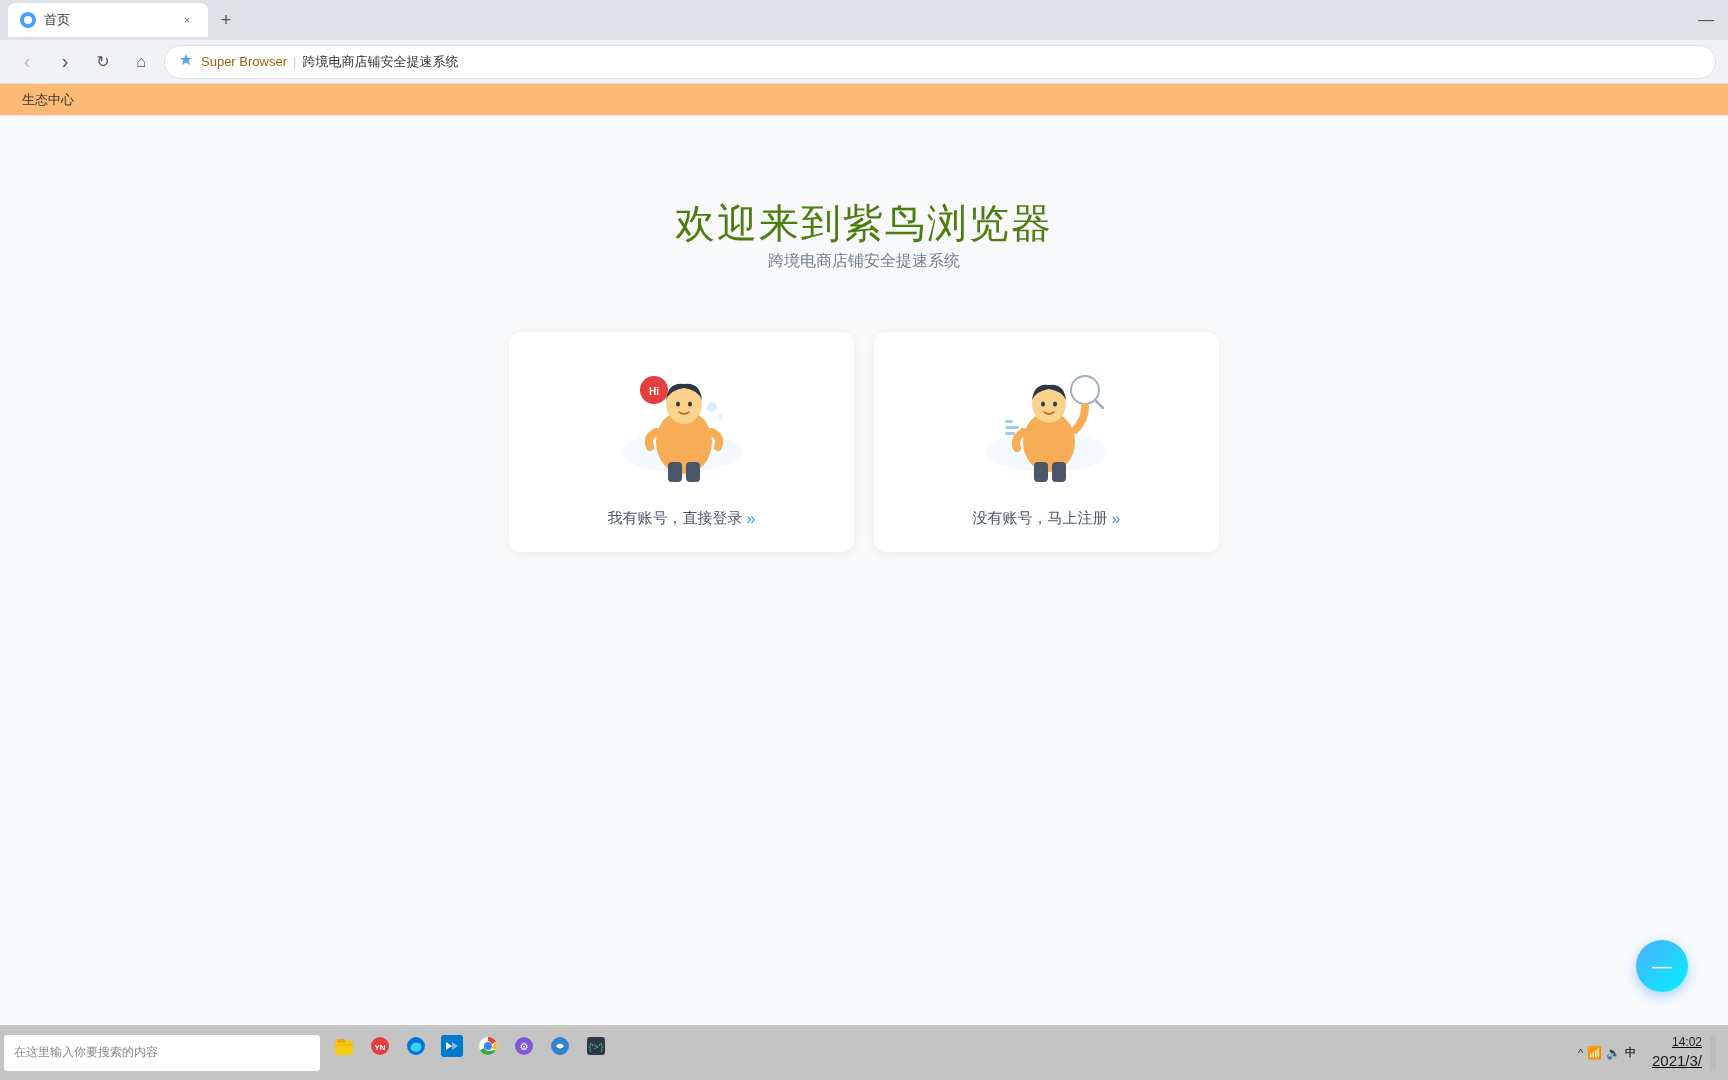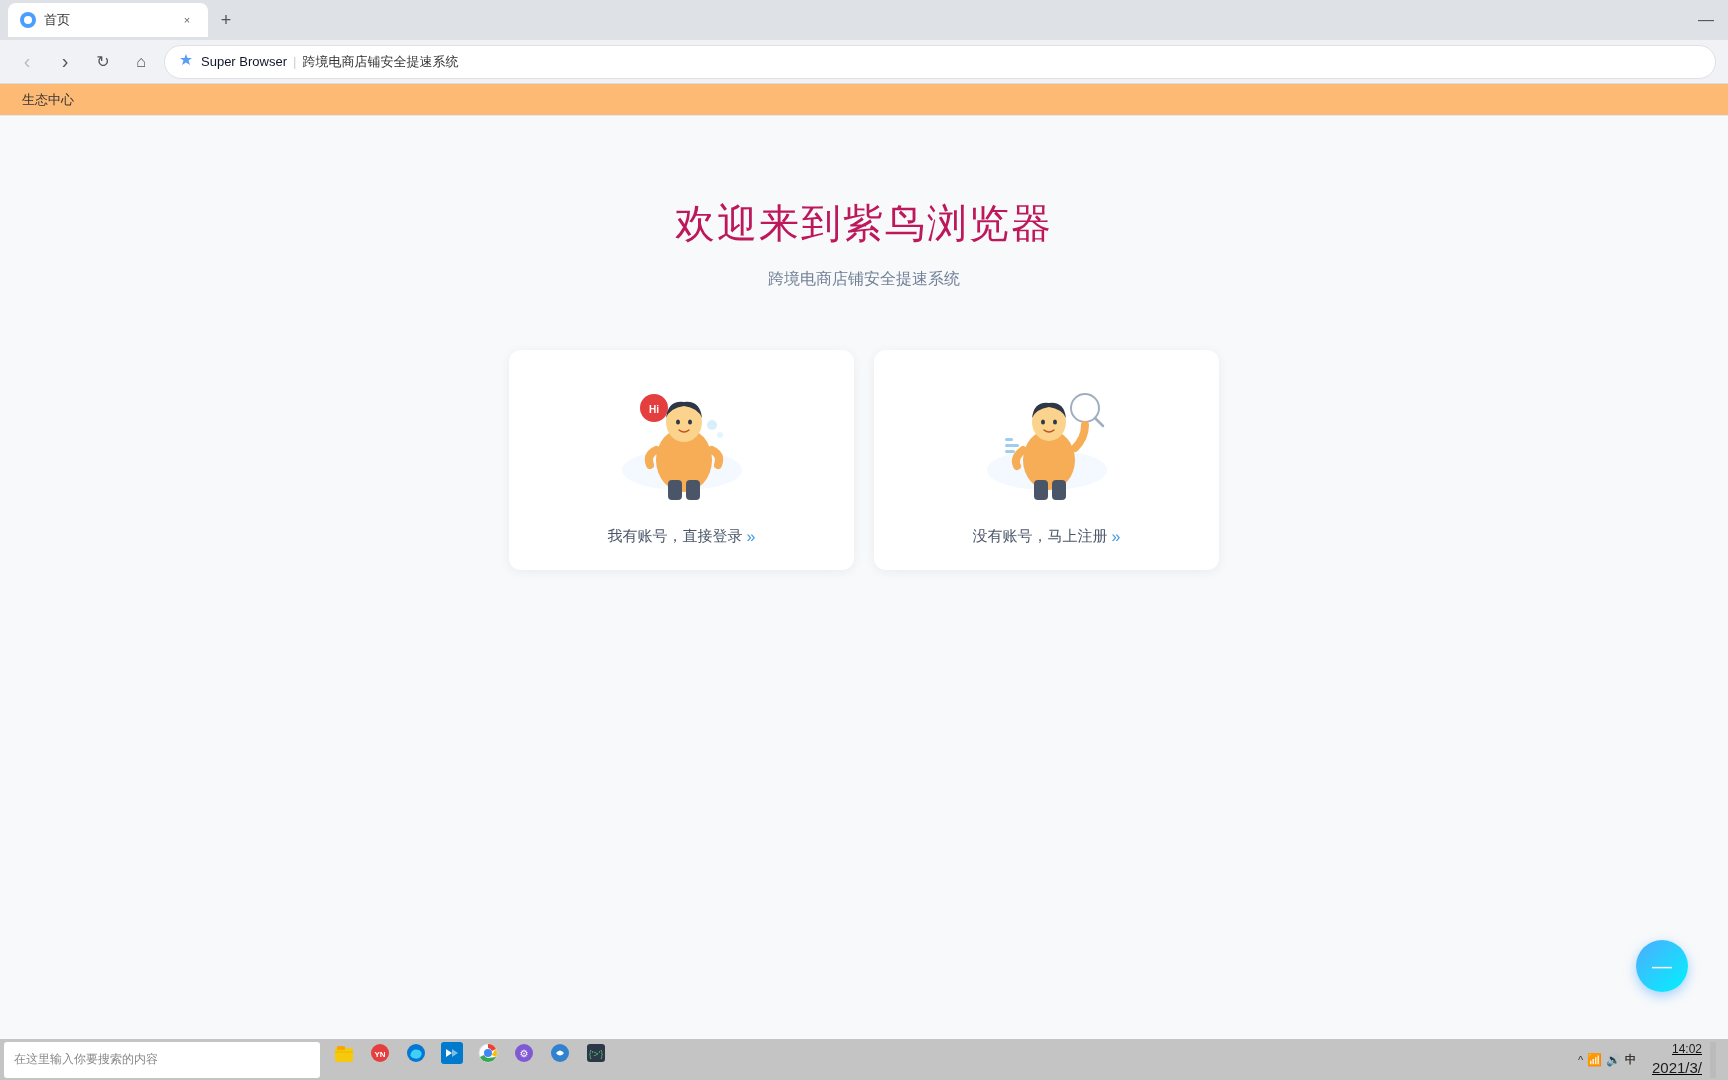--- a/index.html
+++ b/index.html
@@ -18,50 +18,50 @@
     .new-tab-btn { width: 28px; height: 28px; border-radius: 50%; display: flex; align-items: center; justify-content: center; font-size: 18px; color: #555; cursor: pointer; background: transparent; border: none; }
     .minimize-btn { margin-left: auto; width: 28px; height: 28px; display: flex; align-items: center; justify-content: center; font-size: 16px; color: #555; cursor: pointer; }
 
     
     .toolbar { display: flex; align-items: center; height: 44px; background: #f0f2f5; padding: 0 12px; gap: 8px; border-bottom: 1px solid #ddd; }
     .toolbar-btn { width: 30px; height: 30px; border-radius: 50%; display: flex; align-items: center; justify-content: center; font-size: 16px; color: #555; cursor: pointer; background: transparent; border: none; }
     .toolbar-btn.disabled { color: #bbb; cursor: default; }
     .address-bar { flex: 1; display: flex; align-items: center; background: white; border-radius: 20px; padding: 0 14px; height: 34px; gap: 8px; border: 1px solid #e0e0e0; }
     .address-icon { color: #5a9cf5; font-size: 14px; }
     .address-text { font-size: 13px; color: #333; flex: 1; display: flex; align-items: center; gap: 6px; }
-    .address-brand { color: #0f172a; font-size: 13px; }
+    .address-brand { color: #a16207; font-size: 13px; }
     .address-separator { color: #ccc; }
     .address-url { color: #333; font-size: 13px; }
 
     
     .bookmark-bar { height: 32px; background: #fdba74; display: flex; align-items: center; padding: 0 14px; gap: 4px; border-bottom: 1px solid #e5e7eb; }
     .bookmark-item { font-size: 13px; color: #333; padding: 2px 8px; border-radius: 4px; cursor: pointer; }
 
     
     .page-content { background: #f8f9fb; width: 100%; height: calc(1080px - 40px - 44px - 32px - 40px); display: flex; flex-direction: column; align-items: center; justify-content: flex-start; padding-top: 80px; }
 
-    .welcome-title { font-size: 40px; color: #be185d; font-weight: 500; margin-bottom: 18px; letter-spacing: 2px; }
+    .welcome-title { font-size: 40px; color: #4d7c0f; font-weight: 500; letter-spacing: 2px; }
     .welcome-subtitle { font-size: 16px; color: #718096; margin-bottom: 60px; }
 
     
     .cards-container { display: flex; gap: 0; }
 
     .card { width: 345px; height: 220px; background: white; border-radius: 12px; display: flex; flex-direction: column; align-items: center; justify-content: flex-end; padding-bottom: 24px; cursor: pointer; position: relative; overflow: hidden; transition: box-shadow 0.2s; box-shadow: 0 2px 12px rgba(0,0,0,0.06); }
     .card:first-child { margin-right: 20px; }
 
     .card-illustration { position: absolute; top: 20px; left: 50%; transform: translateX(-50%); width: 160px; height: 140px; }
 
     .card-label { font-size: 15px; color: #4a5568; display: flex; align-items: center; gap: 4px; z-index: 1; margin-top: 43px; }
 
     
     .fab { position: fixed; bottom: 88px; right: 40px; width: 52px; height: 52px; background: linear-gradient(135deg, #4facfe, #00f2fe); border-radius: 50%; display: flex; align-items: center; justify-content: center; cursor: pointer; box-shadow: 0 4px 12px rgba(79,172,254,0.5); }
     .fab-icon { color: white; font-size: 20px; line-height: 1; }
 
     
-    .taskbar { position: fixed; bottom: 0; left: 0; right: 0; height: 41px; background: #c4c4c4; display: flex; align-items: center; padding: 0 4px; gap: 2px; }
+    .taskbar { position: fixed; bottom: 0; left: 0; right: 0; height: 55px; background: #c4c4c4; display: flex; align-items: center; padding: 0 4px; gap: 2px; }
     .taskbar-search { flex: 0 0 316px; height: 36px; background: white; border-radius: 3px; display: flex; align-items: center; padding: 0 10px; font-size: 12px; color: #888; cursor: text; }
     .taskbar-icons { display: flex; align-items: center; padding: 0 4px; }
     .taskbar-icon { width: 36px; height: 36px; display: flex; align-items: flex-start; justify-content: center; cursor: pointer; border-radius: 4px; }
     .taskbar-right { margin-left: auto; display: flex; align-items: center; gap: 2px; padding-right: 8px; }
     .taskbar-sys-icons { display: flex; align-items: center; gap: 4px; padding: 0 8px; }
 
     
     .illustration-svg { width: 100%; height: 100%; }
 
   </style>

